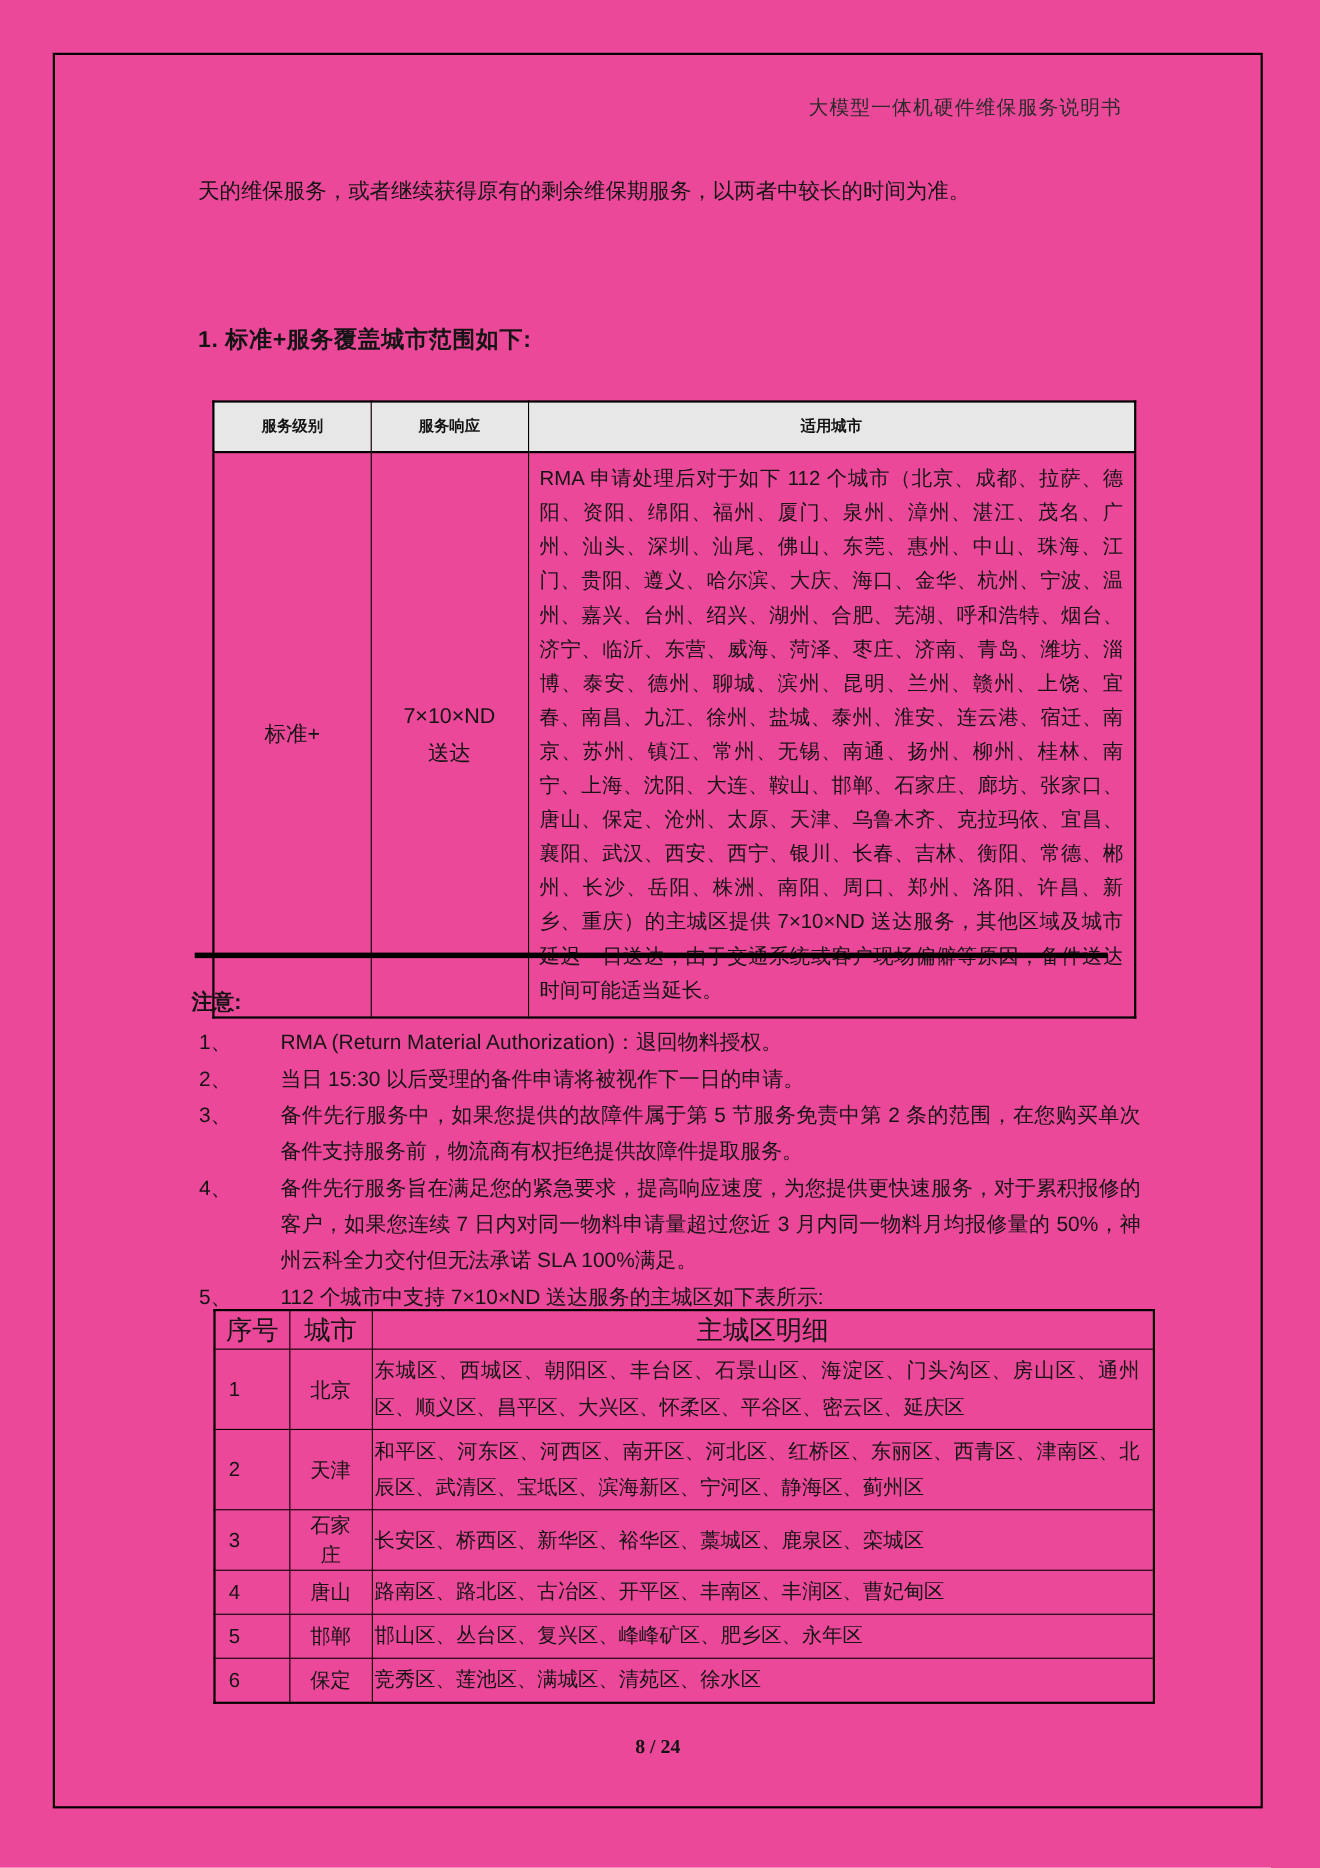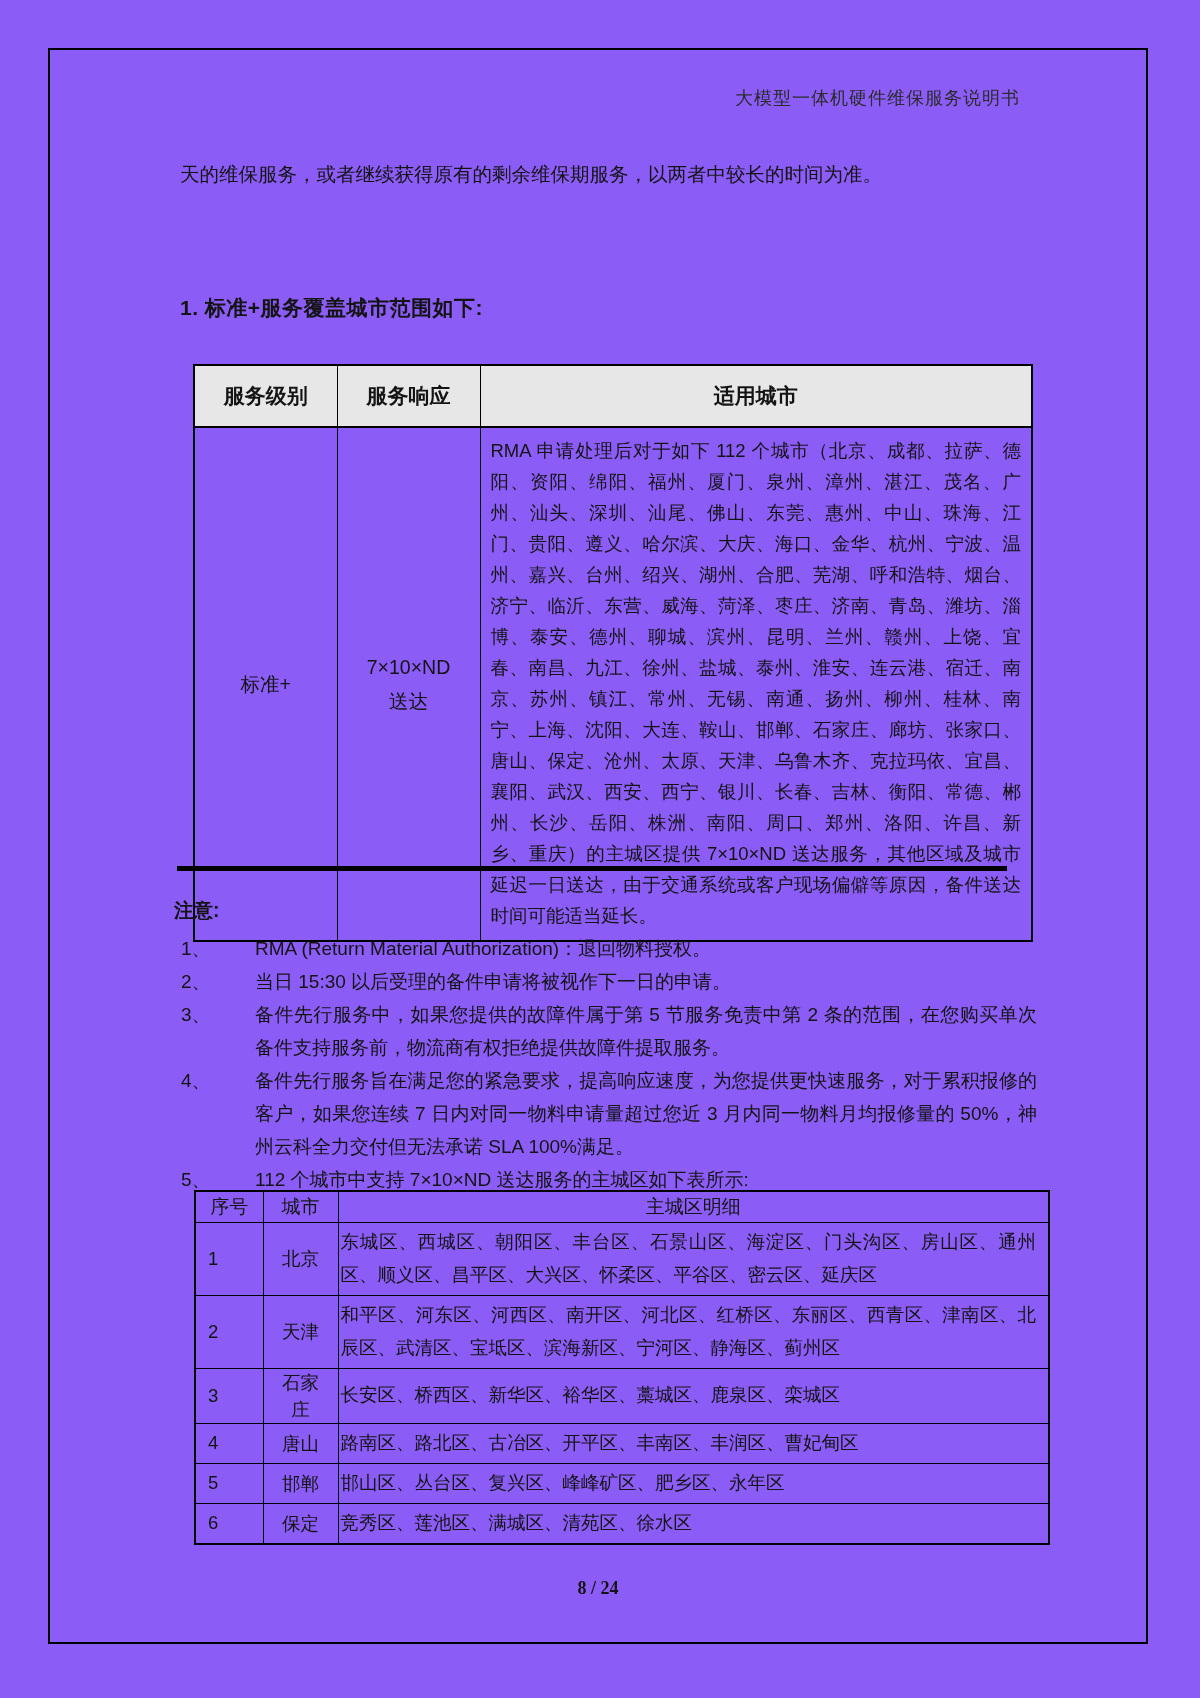--- a/index.html
+++ b/index.html
@@ -1,17 +1,17 @@
 <!DOCTYPE html>
 <html><head>
 <meta charset="utf-8">
 <style>
   html,body{margin:0;padding:0;background:#fff;}
   .page{
-    position:relative;width:1200px;height:1698px;background:#8b5cf6;
+    position:relative;width:1200px;height:1698px;background:#ec4899;
     font-family:"Liberation Sans","DejaVu Sans",sans-serif;color:#141414;
     overflow:hidden;
   }
   .frame{
     position:absolute;left:48px;top:48px;width:1100px;height:1596px;
     border:2px solid #000;box-sizing:border-box;
   }
   .header-title{
     position:absolute;top:86px;right:180px;
     font-family:"Liberation Serif","DejaVu Serif",serif;
@@ -21,21 +21,21 @@
   .p2{position:absolute;left:180px;top:226px;width:760px;font-size:19.5px;line-height:28px;text-indent:45px;}
   .section-heading{position:absolute;left:180px;top:294px;font-size:21px;font-weight:bold;letter-spacing:0.5px;}
 
   table{border-collapse:collapse;}
   .svc-table{
     position:absolute;left:193px;top:364px;width:840px;
     border:2px solid #000;table-layout:fixed;
   }
   .svc-table th,.svc-table td{border:1px solid #000;box-sizing:border-box;}
   .svc-table th{
-    height:62px;background:#e7e7e7;font-size:21px;font-weight:bold;
+    height:46px;background:#e7e7e7;font-size:14px;font-weight:bold;
     text-align:center;vertical-align:middle;border-bottom:2px solid #000;
   }
   .svc-col1{width:143px;}
   .svc-col2{width:143px;}
   .svc-level,.svc-response{
     text-align:center;vertical-align:middle;font-size:19.5px;line-height:34px;
   }
   .svc-cities{
     font-size:18.5px;line-height:31px;text-align:justify;
     padding:7px 10px 9px 10px;vertical-align:top;
@@ -45,21 +45,21 @@
   .notes{position:absolute;left:181px;top:932px;width:856px;}
   .note-item{display:flex;font-size:19px;line-height:33px;}
   .note-num{width:49px;flex:0 0 49px;}
   .note-text{flex:1;text-align:justify;margin-left:25px;}
 
   .dist-table{
     position:absolute;left:194px;top:1190px;width:856px;
     border:2px solid #000;table-layout:fixed;
   }
   .dist-table th,.dist-table td{border:1px solid #000;box-sizing:border-box;font-weight:normal;}
-  .dist-table th{height:31px;font-size:19px;text-align:center;vertical-align:middle;}
+  .dist-table th{height:31px;font-size:24px;text-align:center;vertical-align:middle;}
   .dist-col-no{width:68px;}
   .dist-col-city{width:75px;}
   .dist-no{font-size:18.5px;padding-left:12px;vertical-align:middle;}
   .dist-city{font-size:18.5px;text-align:center;vertical-align:middle;padding:0 12px;line-height:27px;}
   .dist-detail{font-size:18.5px;line-height:33px;padding:2px 12px 4px 2px;vertical-align:middle;text-align:justify;}
   .footer{
     position:absolute;left:48px;top:1578px;width:1100px;text-align:center;
     font-family:"Liberation Serif","DejaVu Serif",serif;font-size:18px;font-weight:bold;
   }
 </style>

